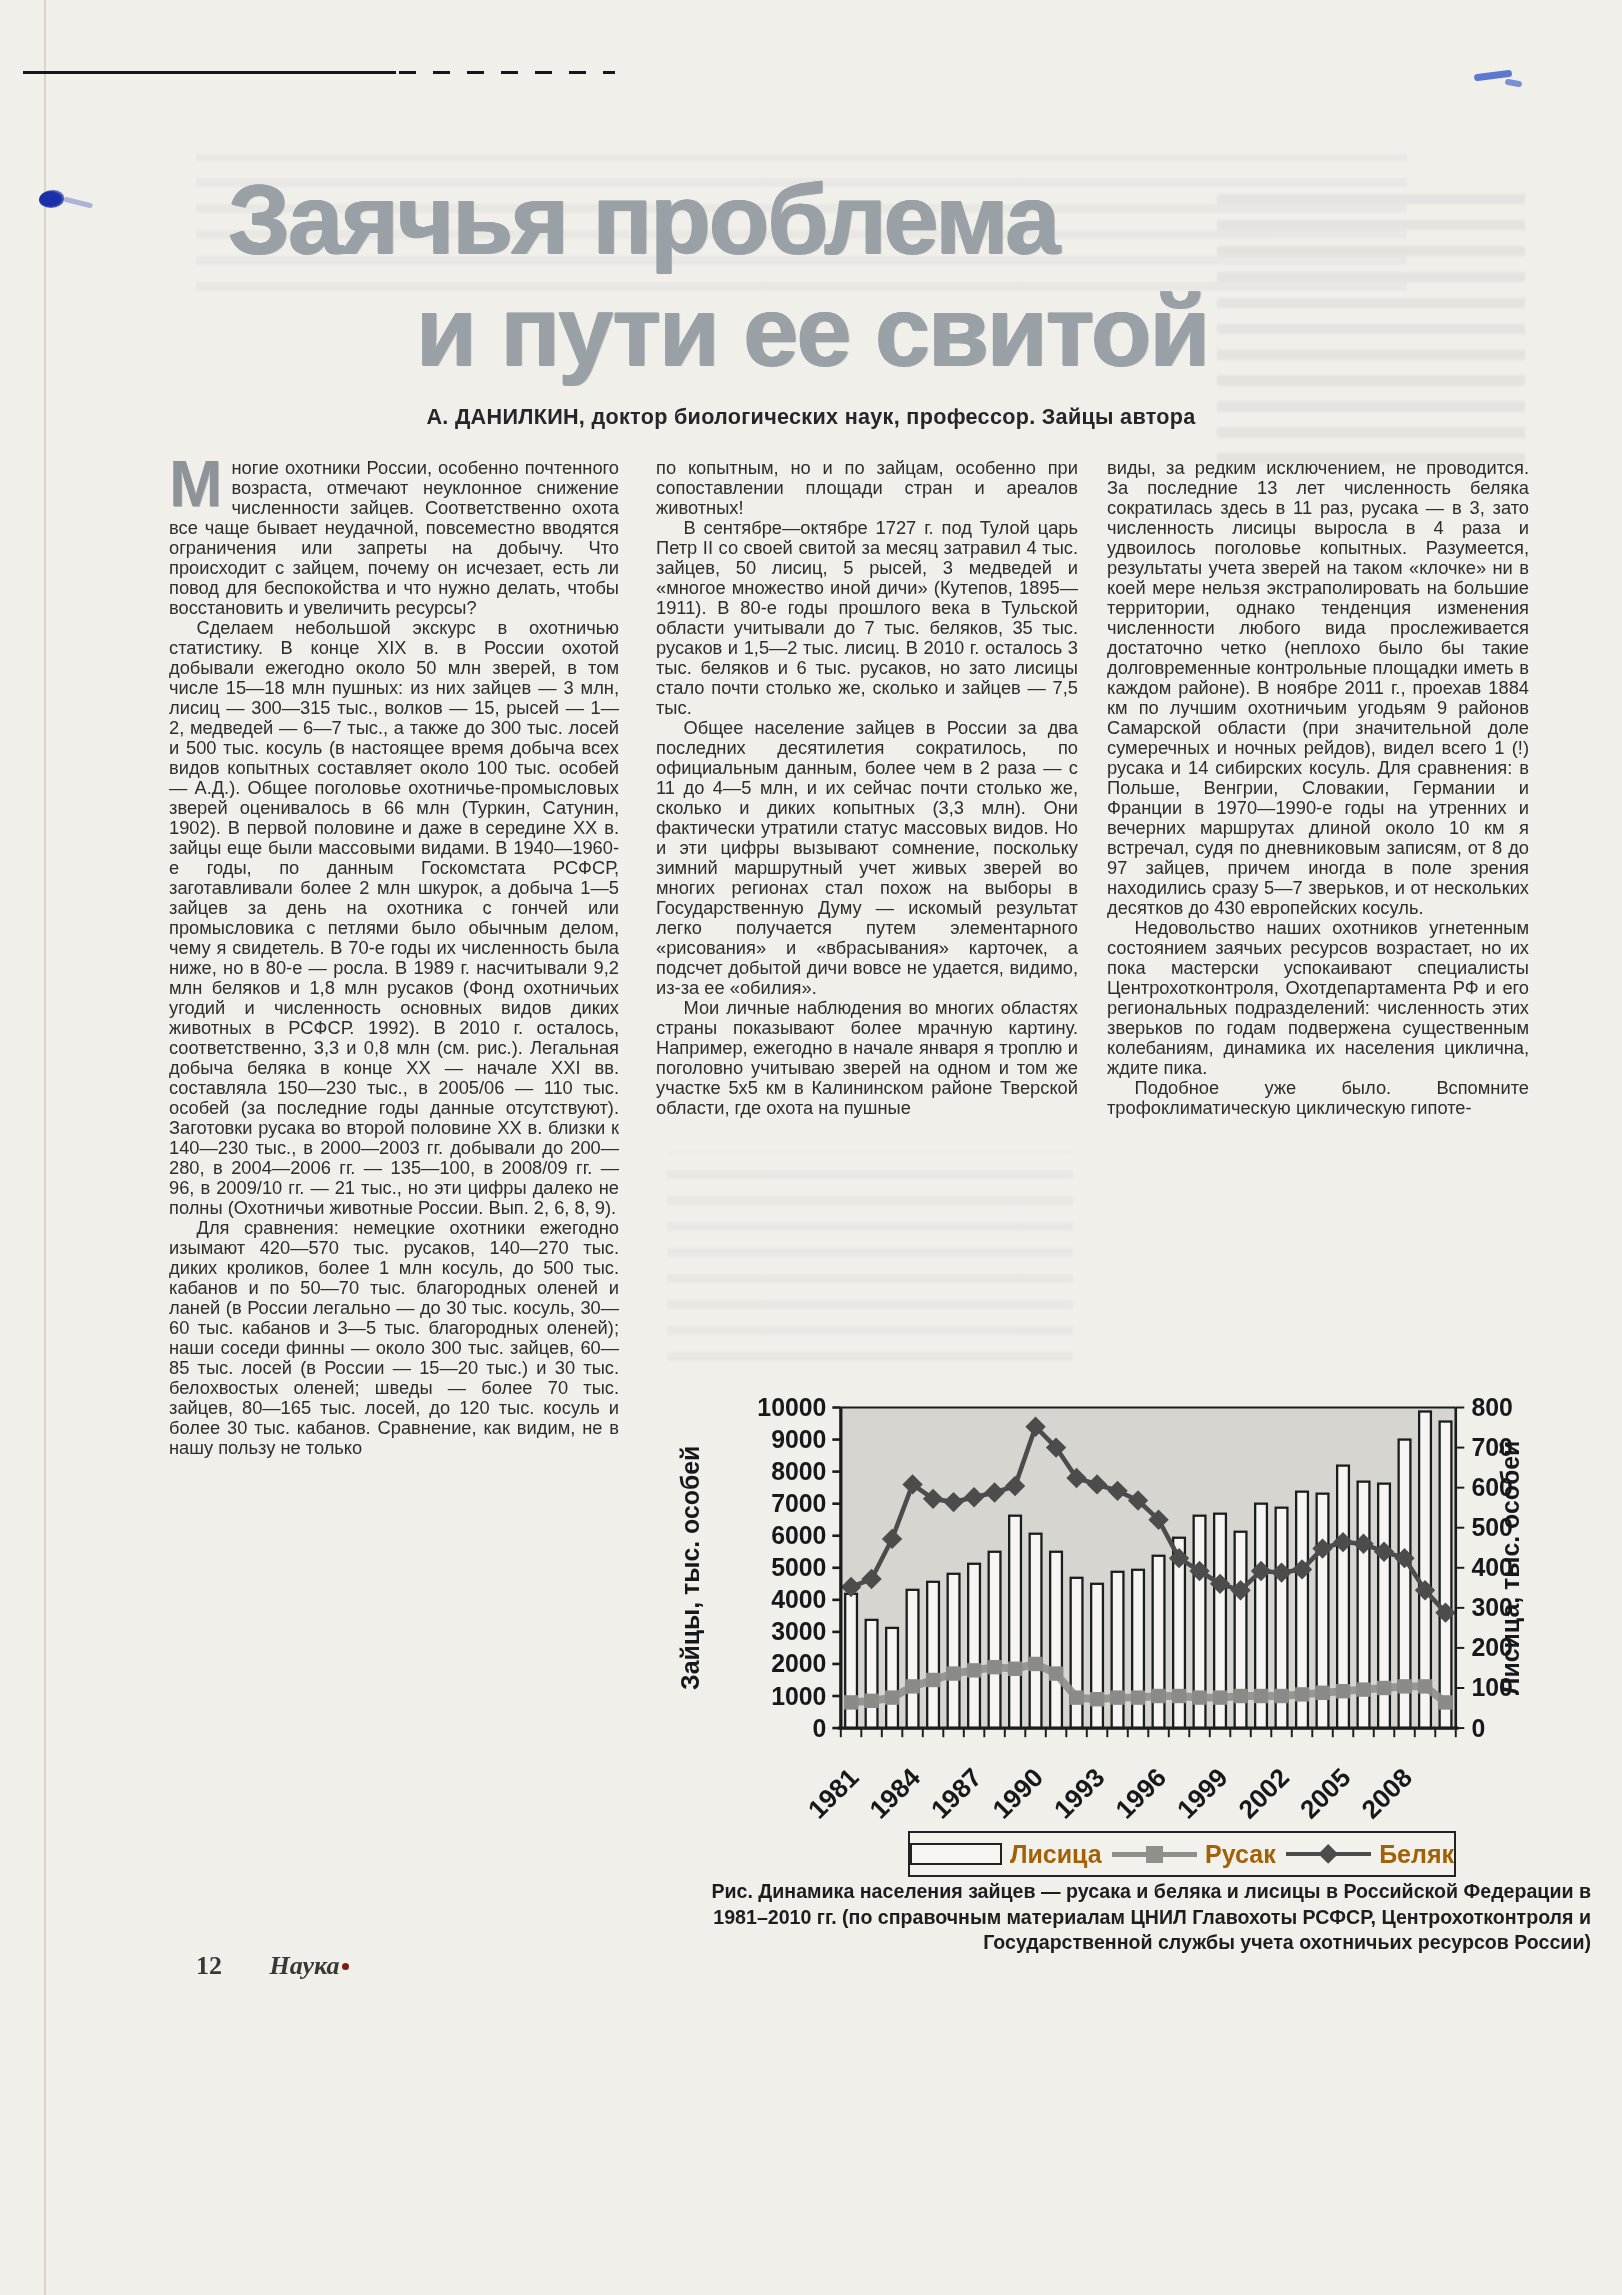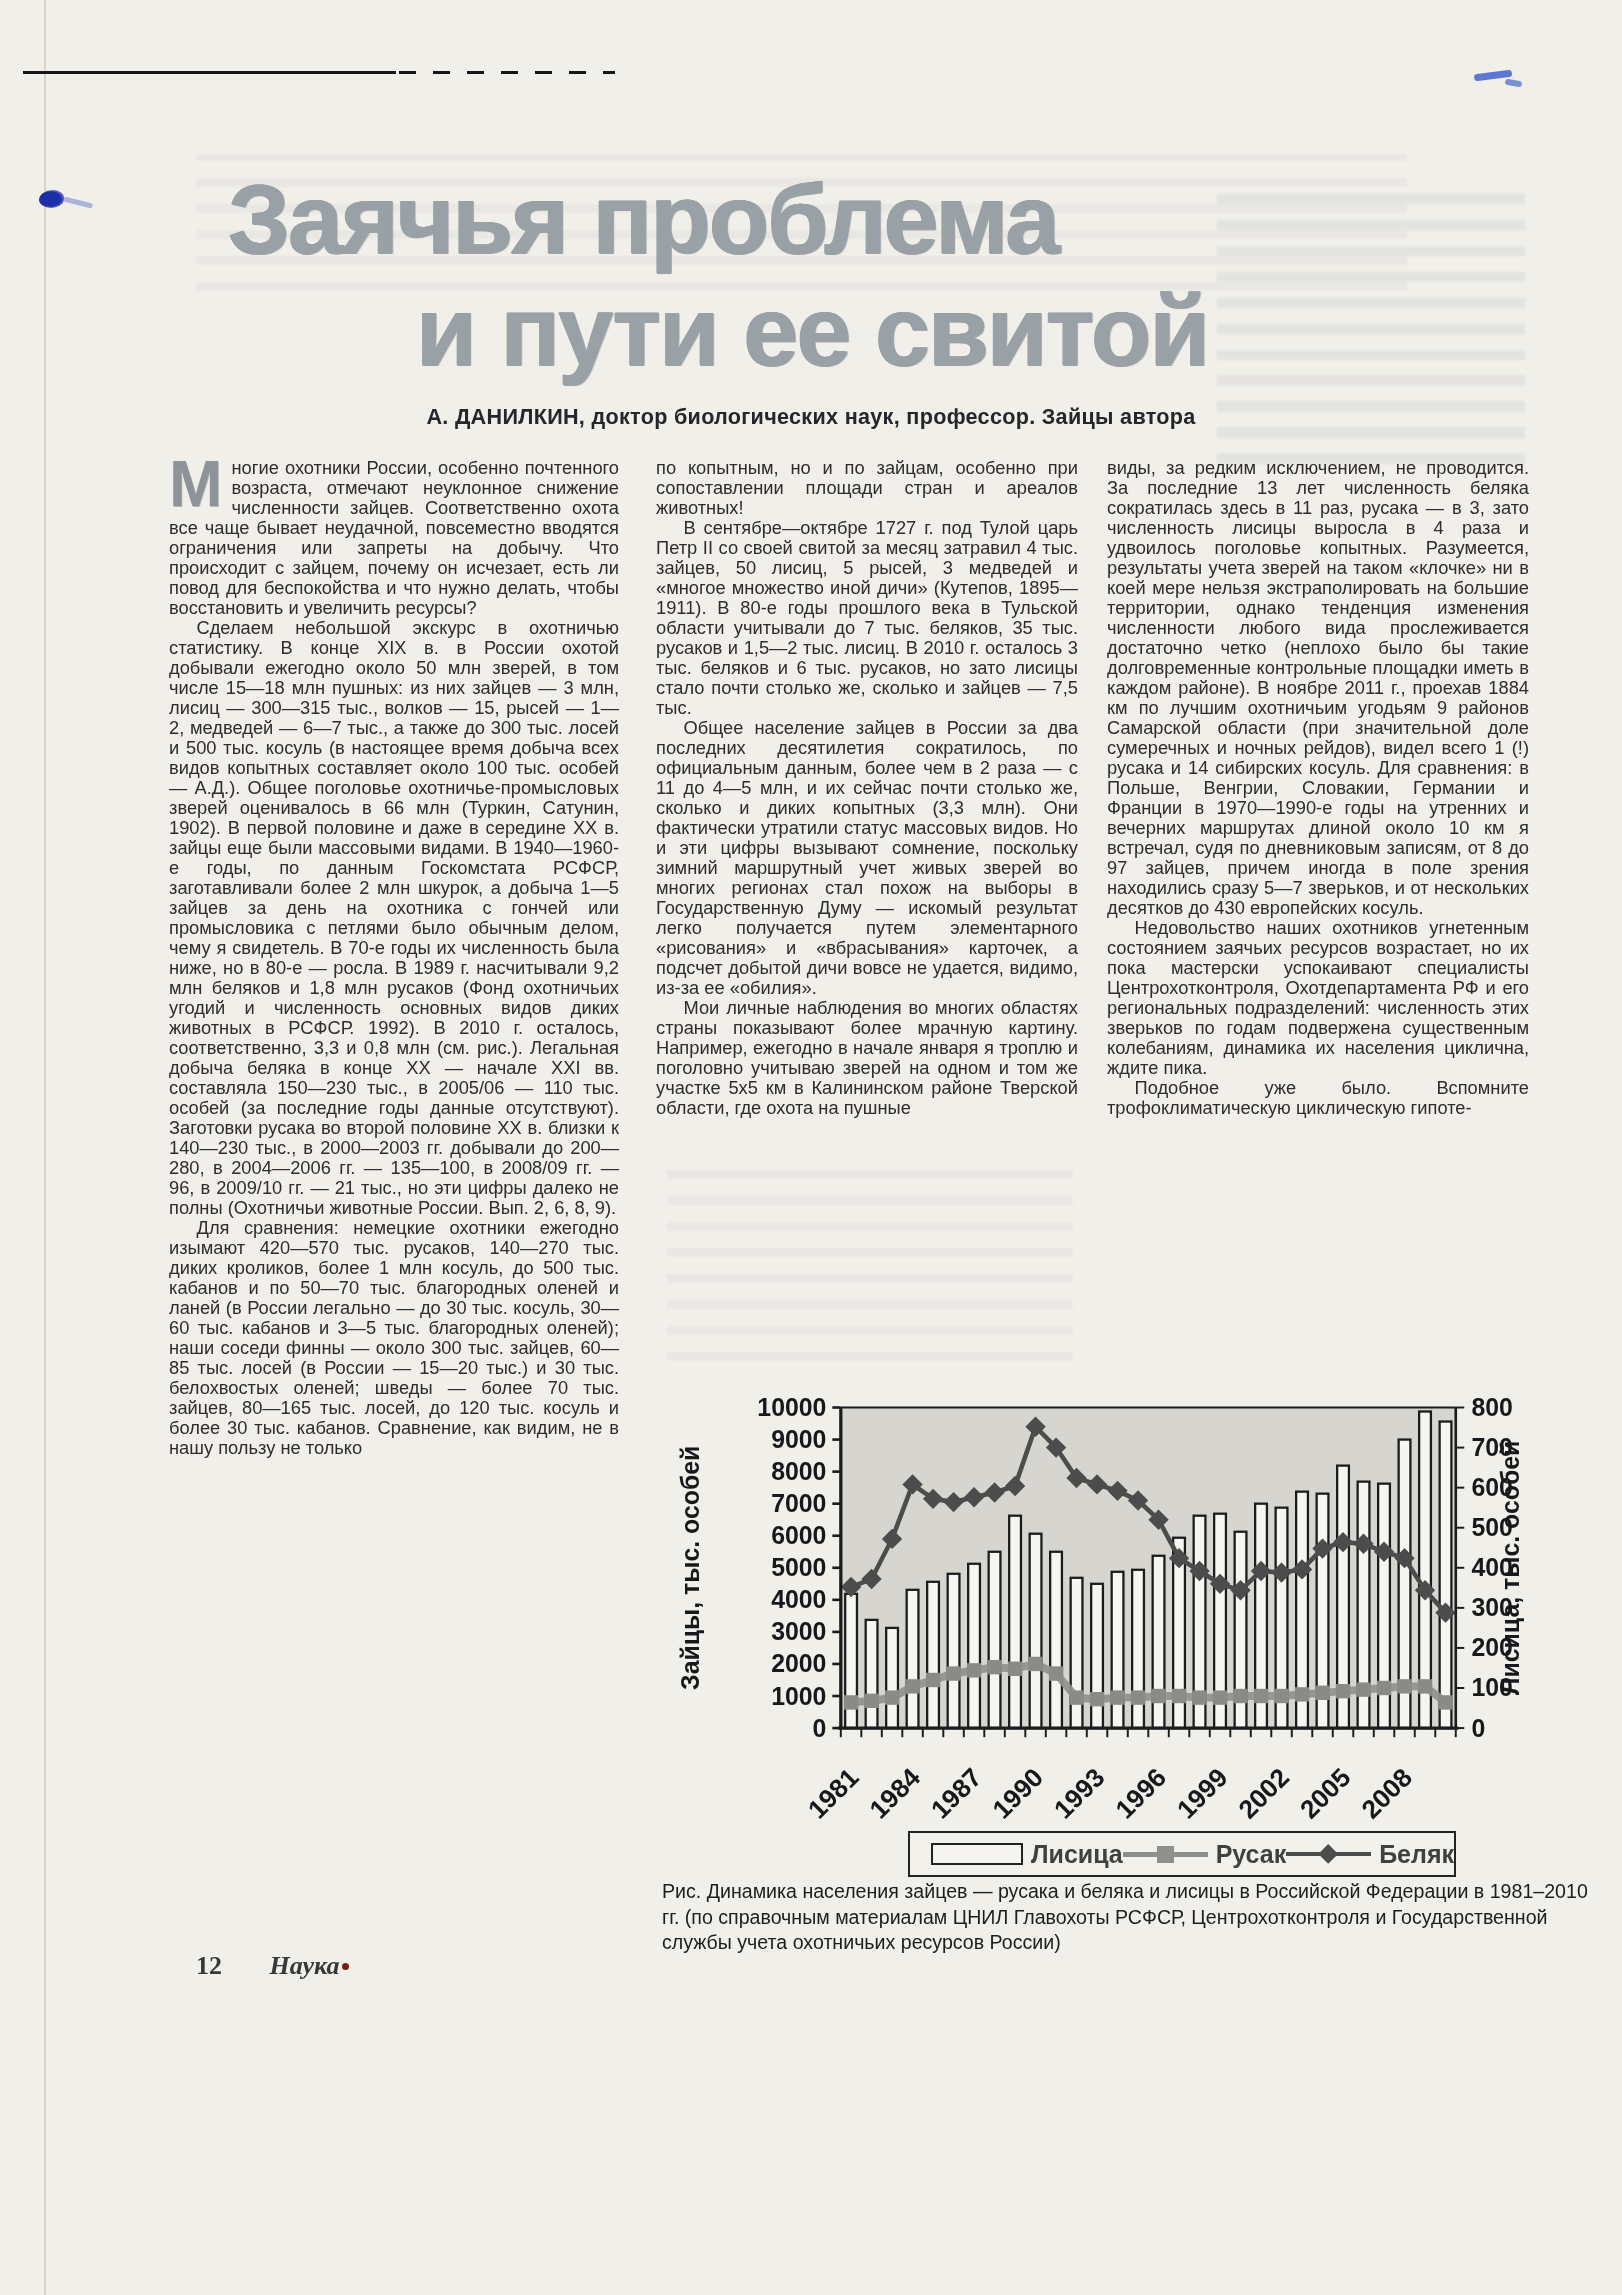--- a/index.html
+++ b/index.html
@@ -64,35 +64,35 @@
   .bar{fill:#f6f5f1;stroke:#1b1c1e;stroke-width:3.5;}
   .plot-bg{fill:#d7d5d0;}
   .axis{stroke:#1b1c1e;}
   .belyak-line{fill:none;stroke:#4c4c4c;stroke-width:7;}
   .belyak-marker{fill:#4c4c4c;}
   .rusak-line{fill:none;stroke:#90908c;stroke-width:12;opacity:.92;}
   .rusak-marker{fill:#8a8a86;}
   
   #legend{
     position:absolute;left:908px;top:1831px;width:544px;height:42px;
-    border:2.6px solid #222;display:flex;align-items:center;justify-content:flex-end;
-    font-weight:700;font-size:25px;color:#404040;background:rgba(246,245,241,.4);
+    border:2.6px solid #222;display:flex;align-items:center;justify-content:space-between;
+    font-weight:700;font-size:25px;color:#a16207;background:rgba(246,245,241,.4);
   }
   .legend-item{display:flex;align-items:center;gap:7.9px;}
   .sw-bar{width:92px;height:22px;background:#f6f5f1;border:2.6px solid #222;box-sizing:border-box;}
   .sw-line{position:relative;width:85px;height:22px;}
   .sw-line .ln{position:absolute;left:0;top:9.2px;width:100%;height:3.9px;}
   .sw-line.rusak .ln{background:#8f8f8b;height:5.9px;top:8.5px;}
   .sw-line.belyak .ln{background:#4c4c4c;}
   .sw-line .sq{position:absolute;left:34px;top:2.6px;width:17px;height:17px;background:#8f8f8b;}
   .sw-line .dm{position:absolute;left:35px;top:3.9px;width:14.4px;height:14.4px;background:#4c4c4c;transform:rotate(45deg);}
   
   #caption{
     position:absolute;left:662px;top:1879px;width:929px;
-    font-weight:400;font-size:19.6px;line-height:25.5px;text-align:left;color:#1d1d1f;
+    font-weight:700;font-size:19.6px;line-height:25.5px;text-align:right;color:#1d1d1f;
   }
   #footer{position:absolute;left:196px;top:1951px;font-family:"Liberation Serif",serif;font-size:26px;color:#38383a;}
   #footer .num{font-weight:700;}
   #footer .journal{font-style:italic;font-weight:700;margin-left:41px;}
 </style>
 </head>
 <body>
 
 <div class="page-edge"></div>
 <div class="scanline"></div>

